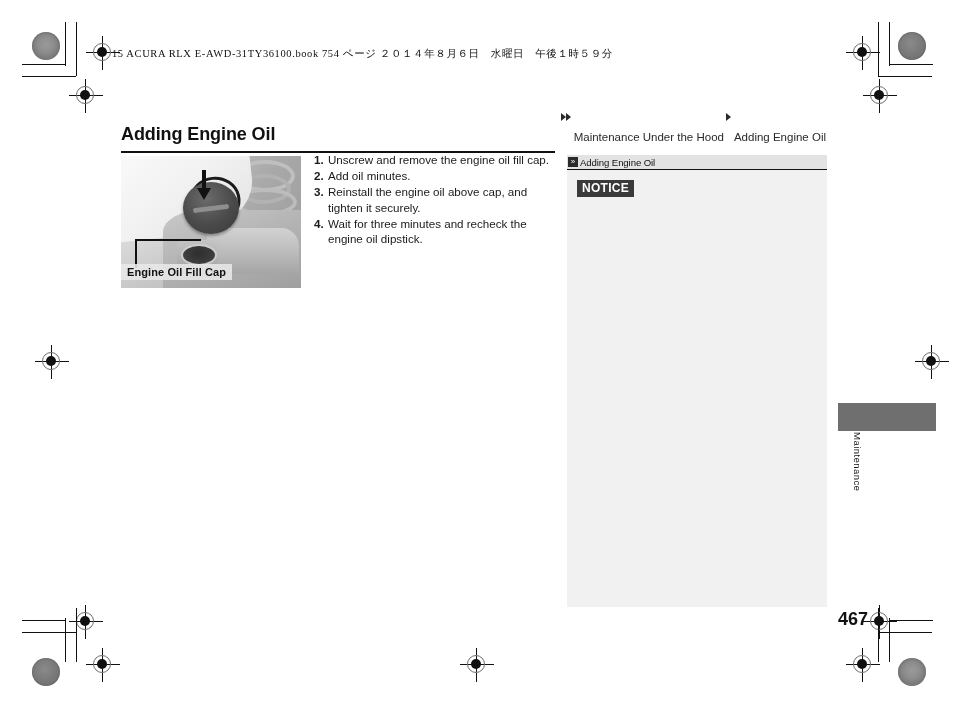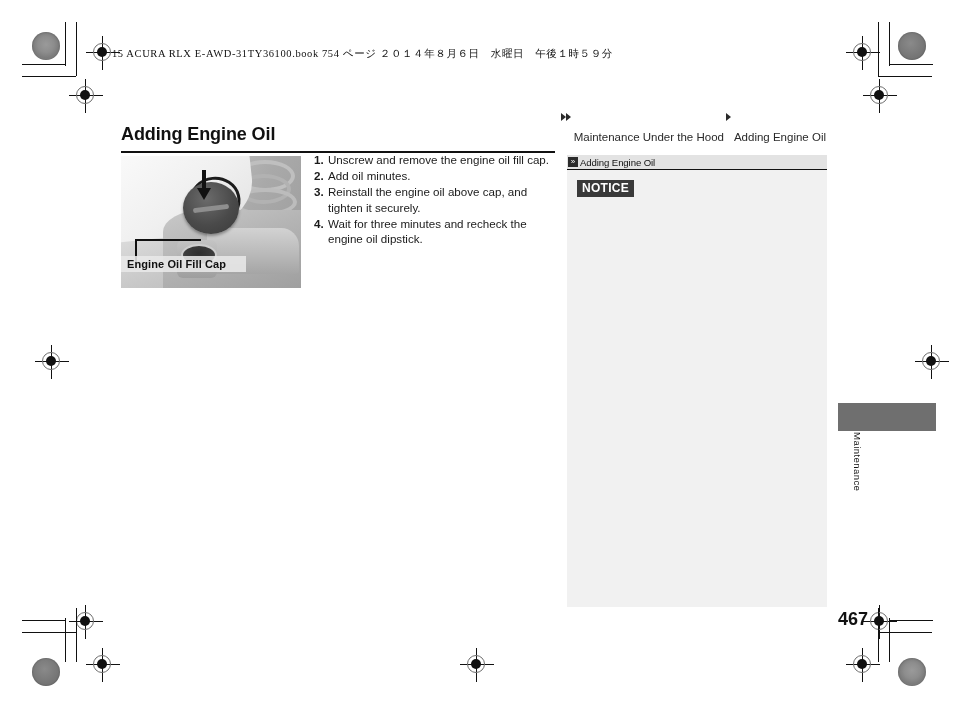--- a/index.html
+++ b/index.html
@@ -178,22 +178,22 @@
     border-radius: 3px;
     transform: rotate(-7deg);
   }
   .rot-arrow {
     position: absolute;
     left: 56px; top: 14px;
     width: 68px; height: 62px;
   }
   .caption-wrap {
     position: absolute;
-    left: 0; bottom: 16px;
-    padding: 2px 20px 2px 6px;
+    left: 0; bottom: 8px;
+    padding: 2px 6px 2px 6px;
     background: rgba(232,232,232,0.88);
     font-size: 11px;
     font-weight: bold;
     color: #111;
     letter-spacing: .1px;
   }
   .leader {
     position: absolute;
     background: #111;
   }

